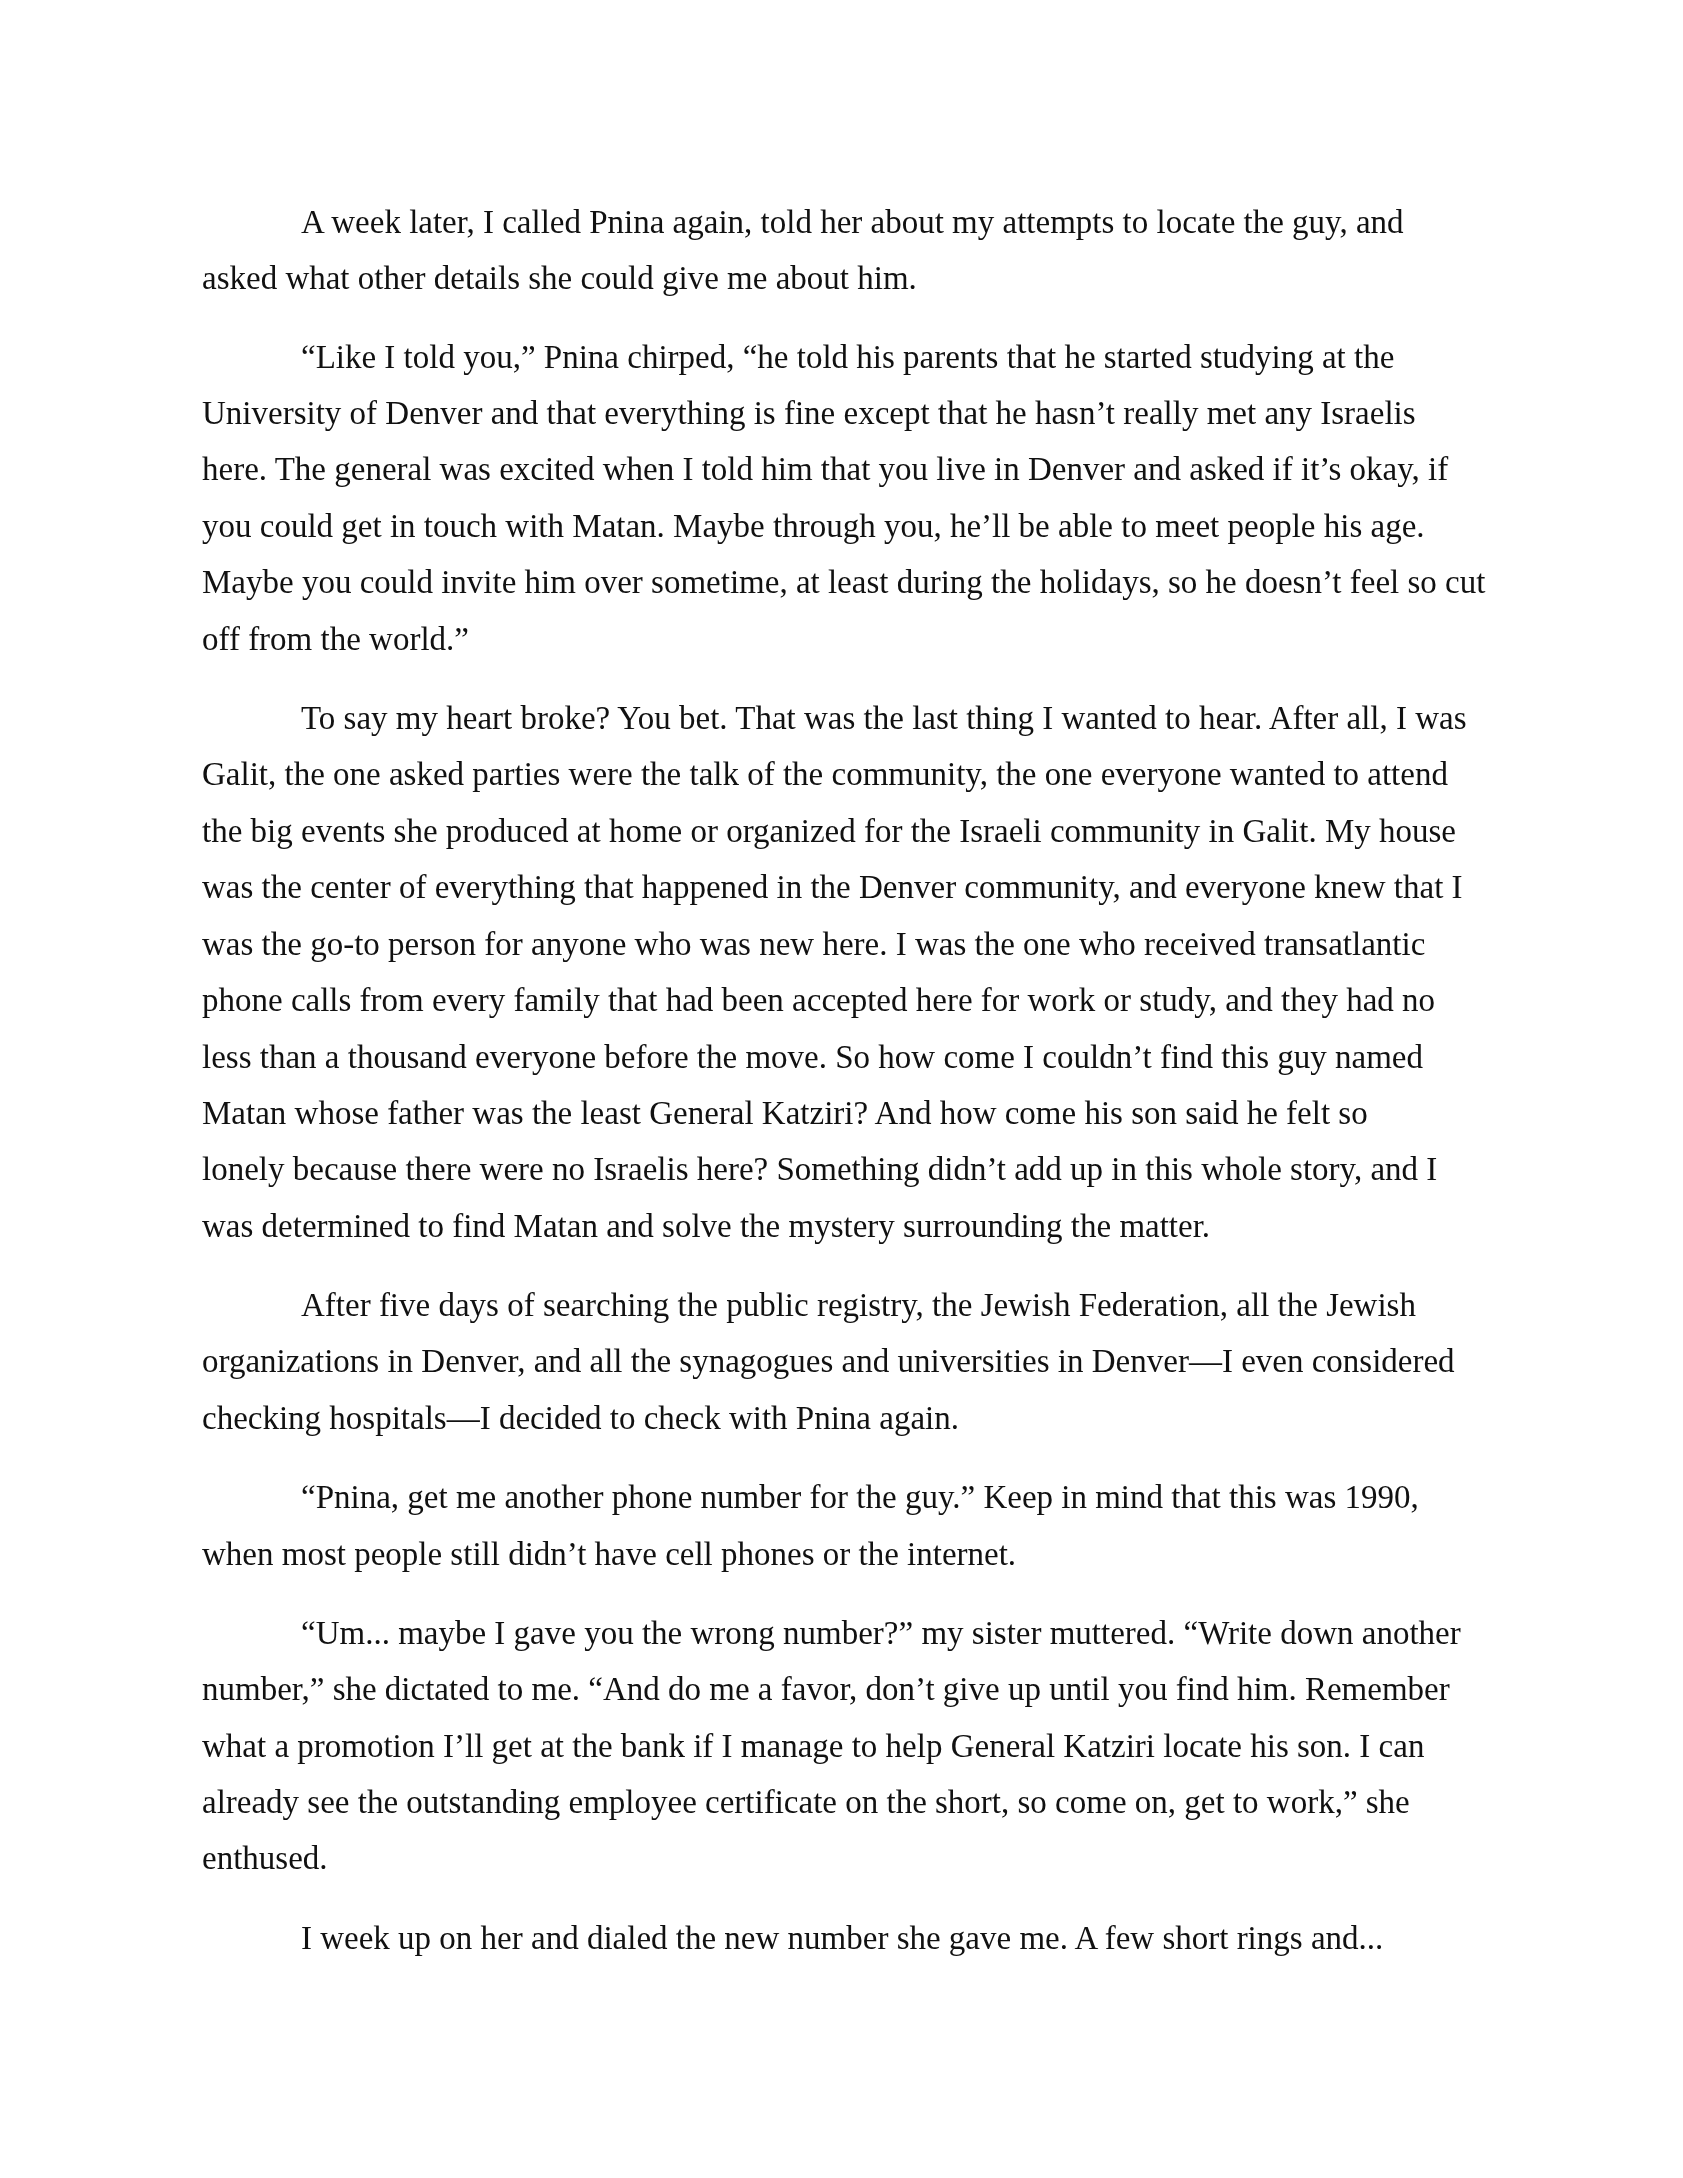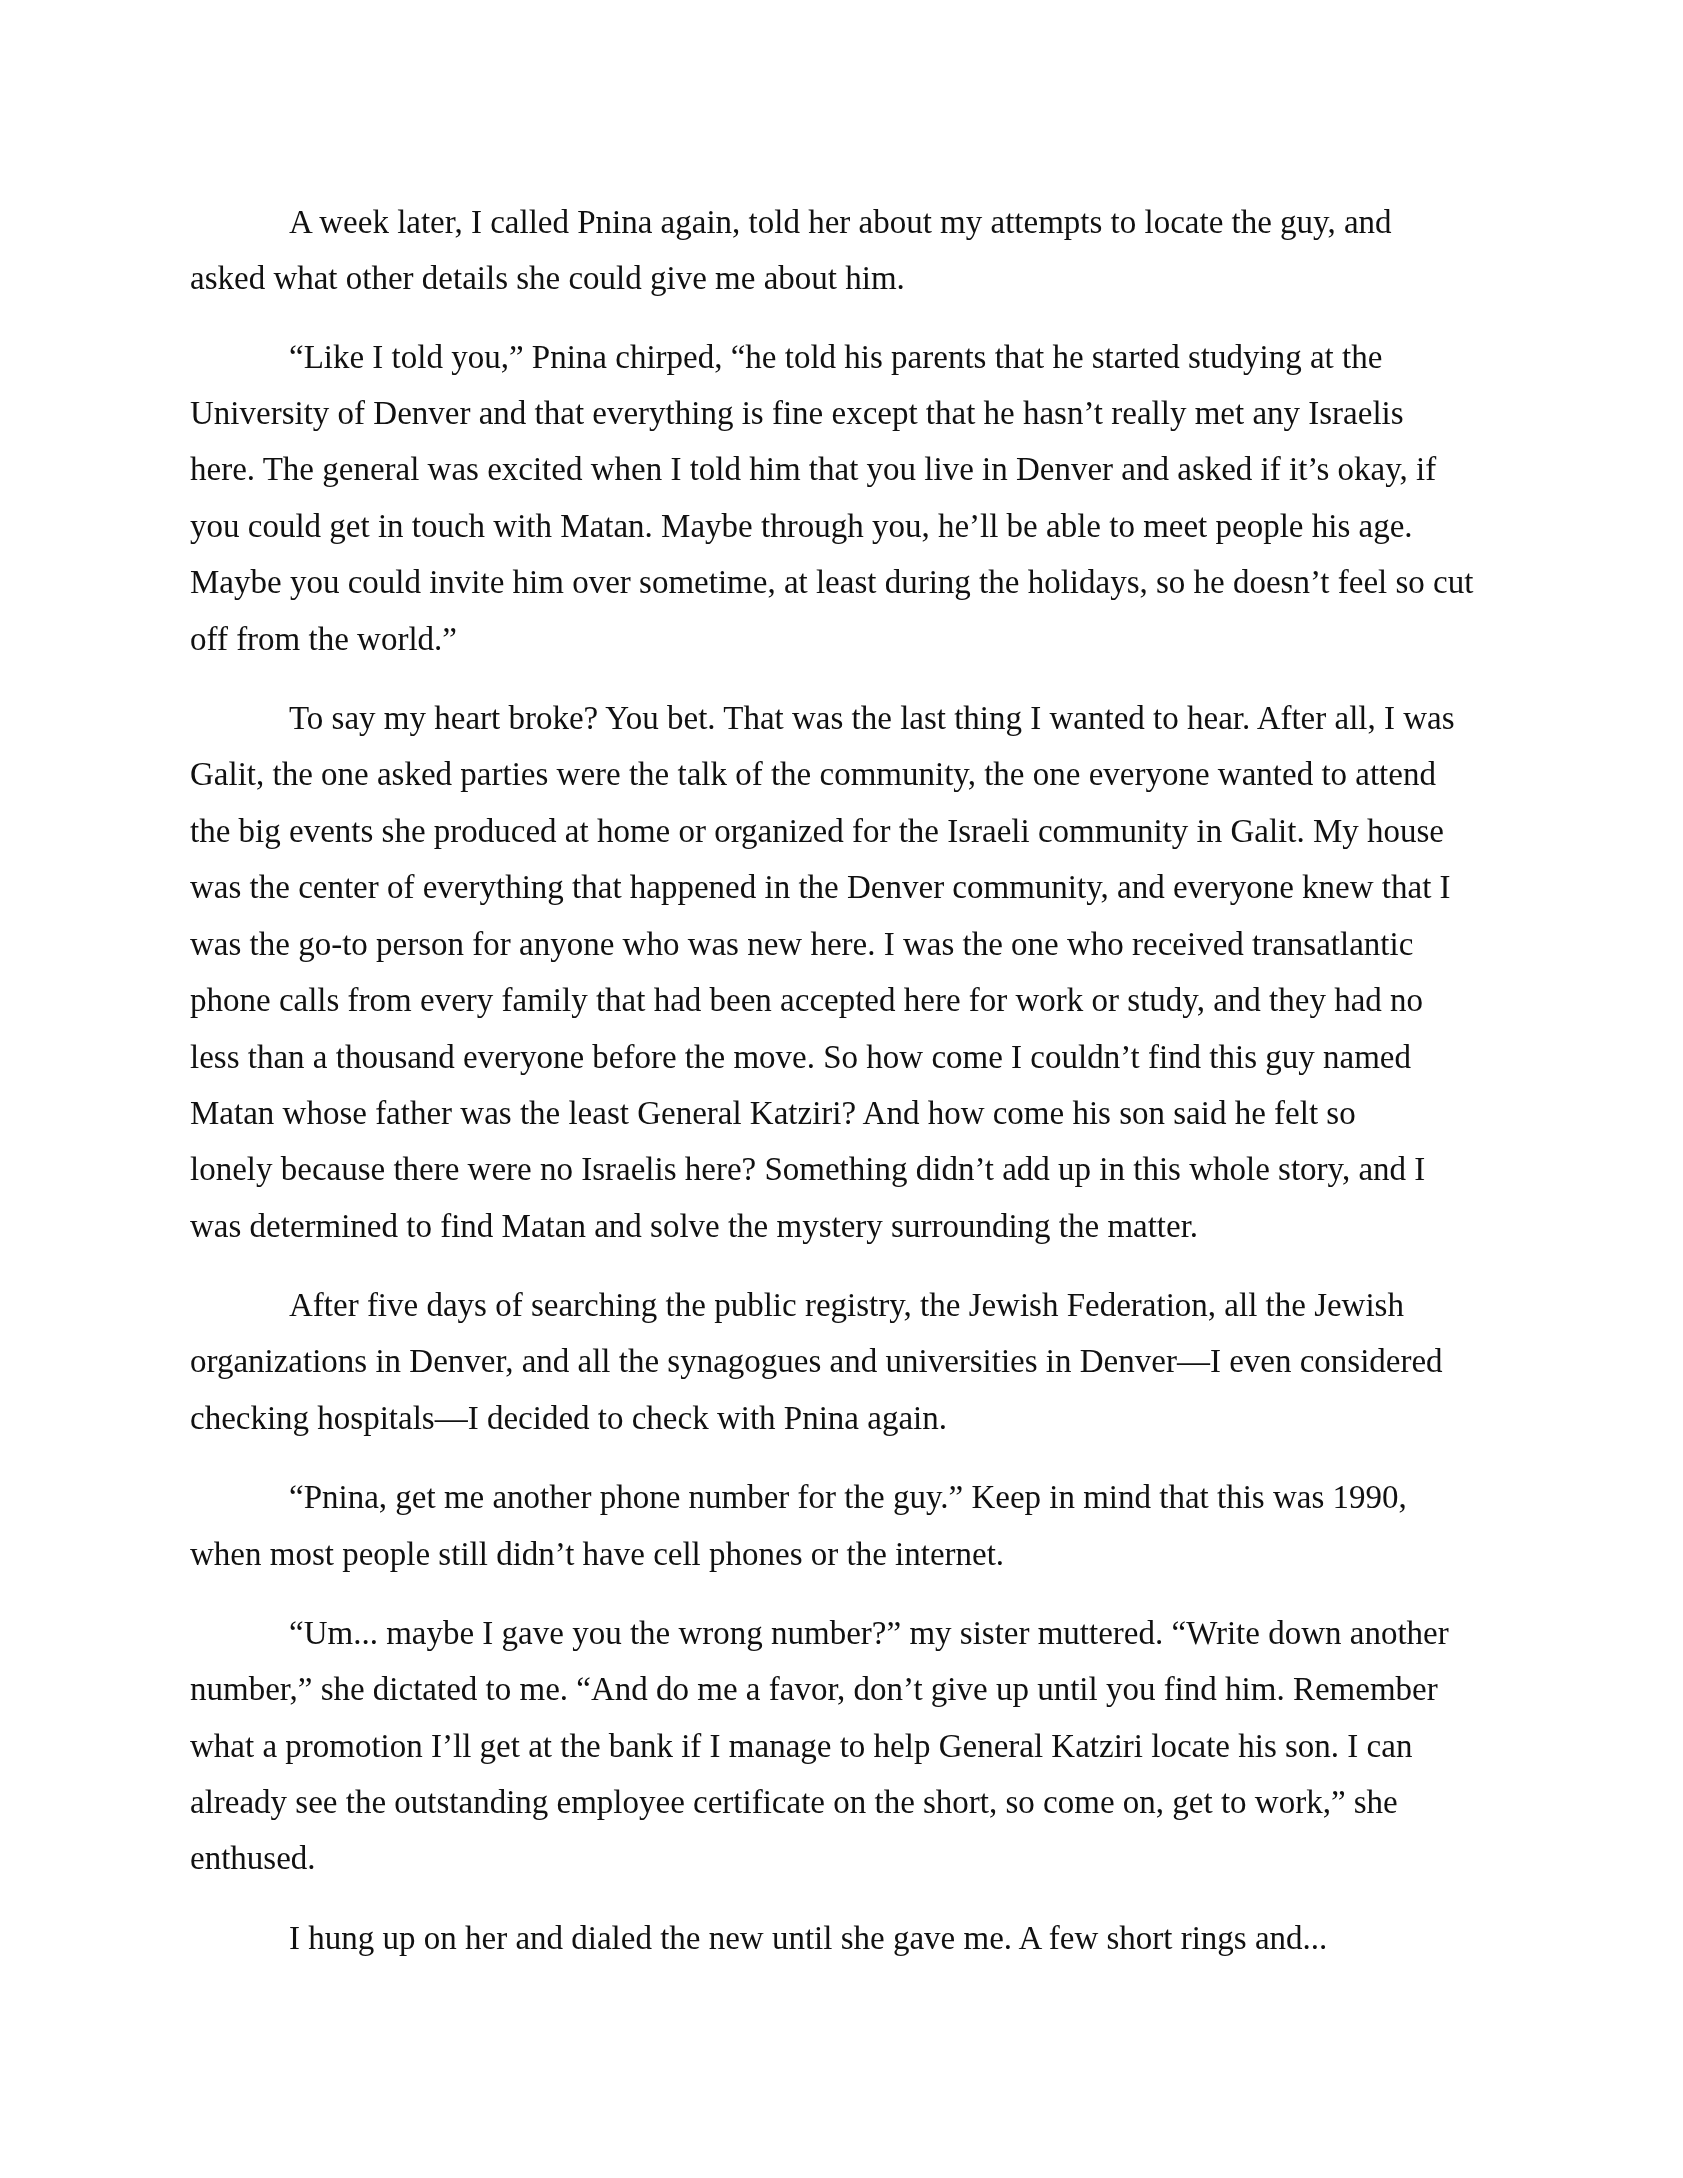--- a/index.html
+++ b/index.html
@@ -8,21 +8,21 @@
     background: #ffffff;
   }
   body {
     width: 1683px;
     height: 2178px;
     position: relative;
     overflow: hidden;
   }
   .page {
     position: absolute;
-    left: 190px;
+    left: 202px;
     top: 0;
     width: 1297px;
     height: 2054px;
     font-family: "Liberation Serif", "DejaVu Serif", serif;
     font-size: 33px;
     color: #111111;
   }
   .para {
     margin: 0;
     padding: 0;
@@ -83,17 +83,17 @@
 
   <div class="para">
     <div class="line indent" style="top:1617px">“Um... maybe I gave you the wrong number?” my sister muttered. “Write down another</div>
     <div class="line" style="top:1673px">number,” she dictated to me. “And do me a favor, don’t give up until you find him. Remember</div>
     <div class="line" style="top:1730px">what a promotion I’ll get at the bank if I manage to help General Katziri locate his son. I can</div>
     <div class="line" style="top:1786px">already see the outstanding employee certificate on the short, so come on, get to work,” she</div>
     <div class="line" style="top:1842px">enthused.</div>
   </div>
 
   <div class="para">
-    <div class="line indent" style="top:1922px">I hung up on her and dialed the new until she gave me. A few short rings and...</div>
+    <div class="line indent" style="top:1922px">I week up on her and dialed the new number she gave me. A few short rings and...</div>
   </div>
 
 </div>
 
 
 </body></html>

